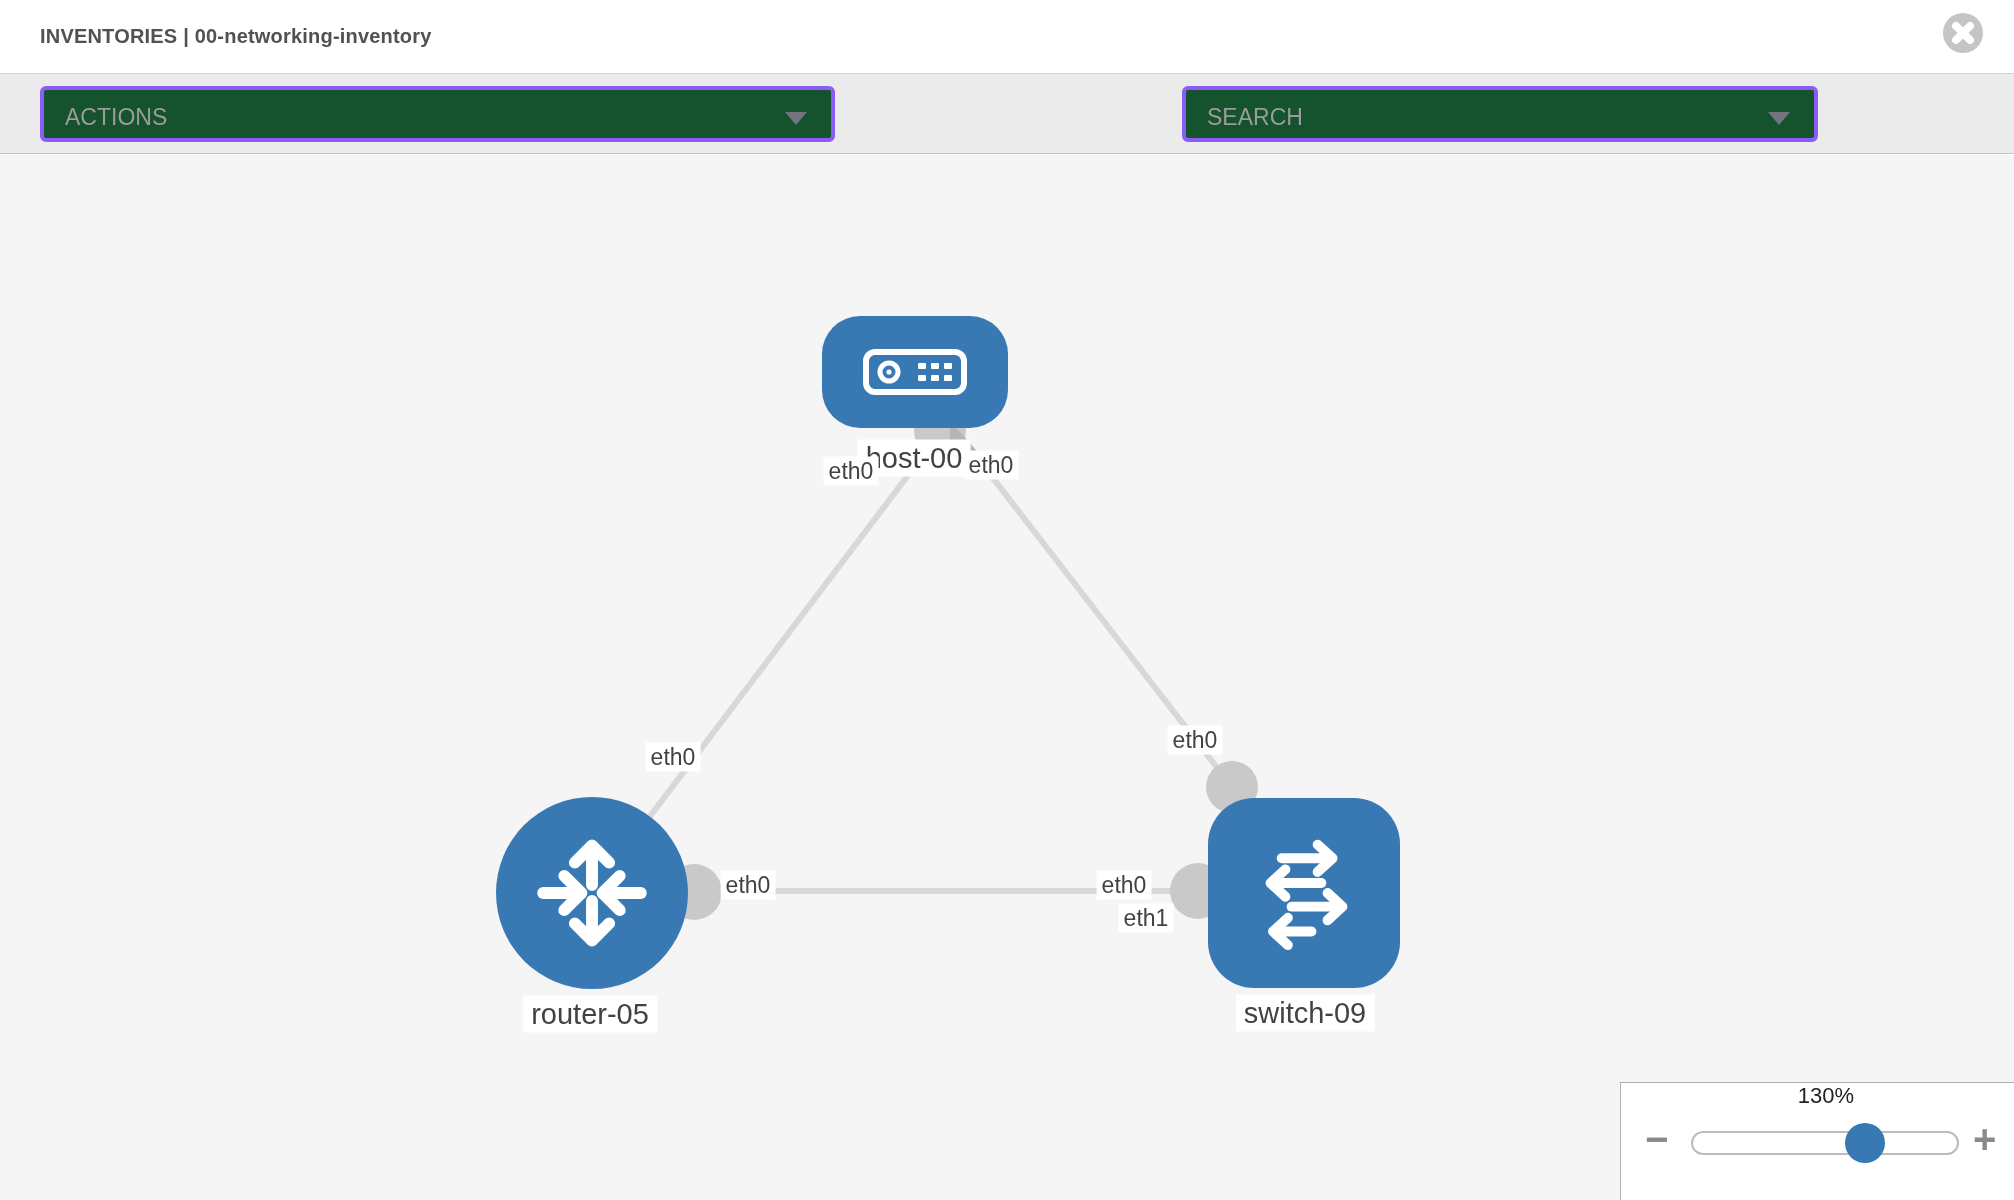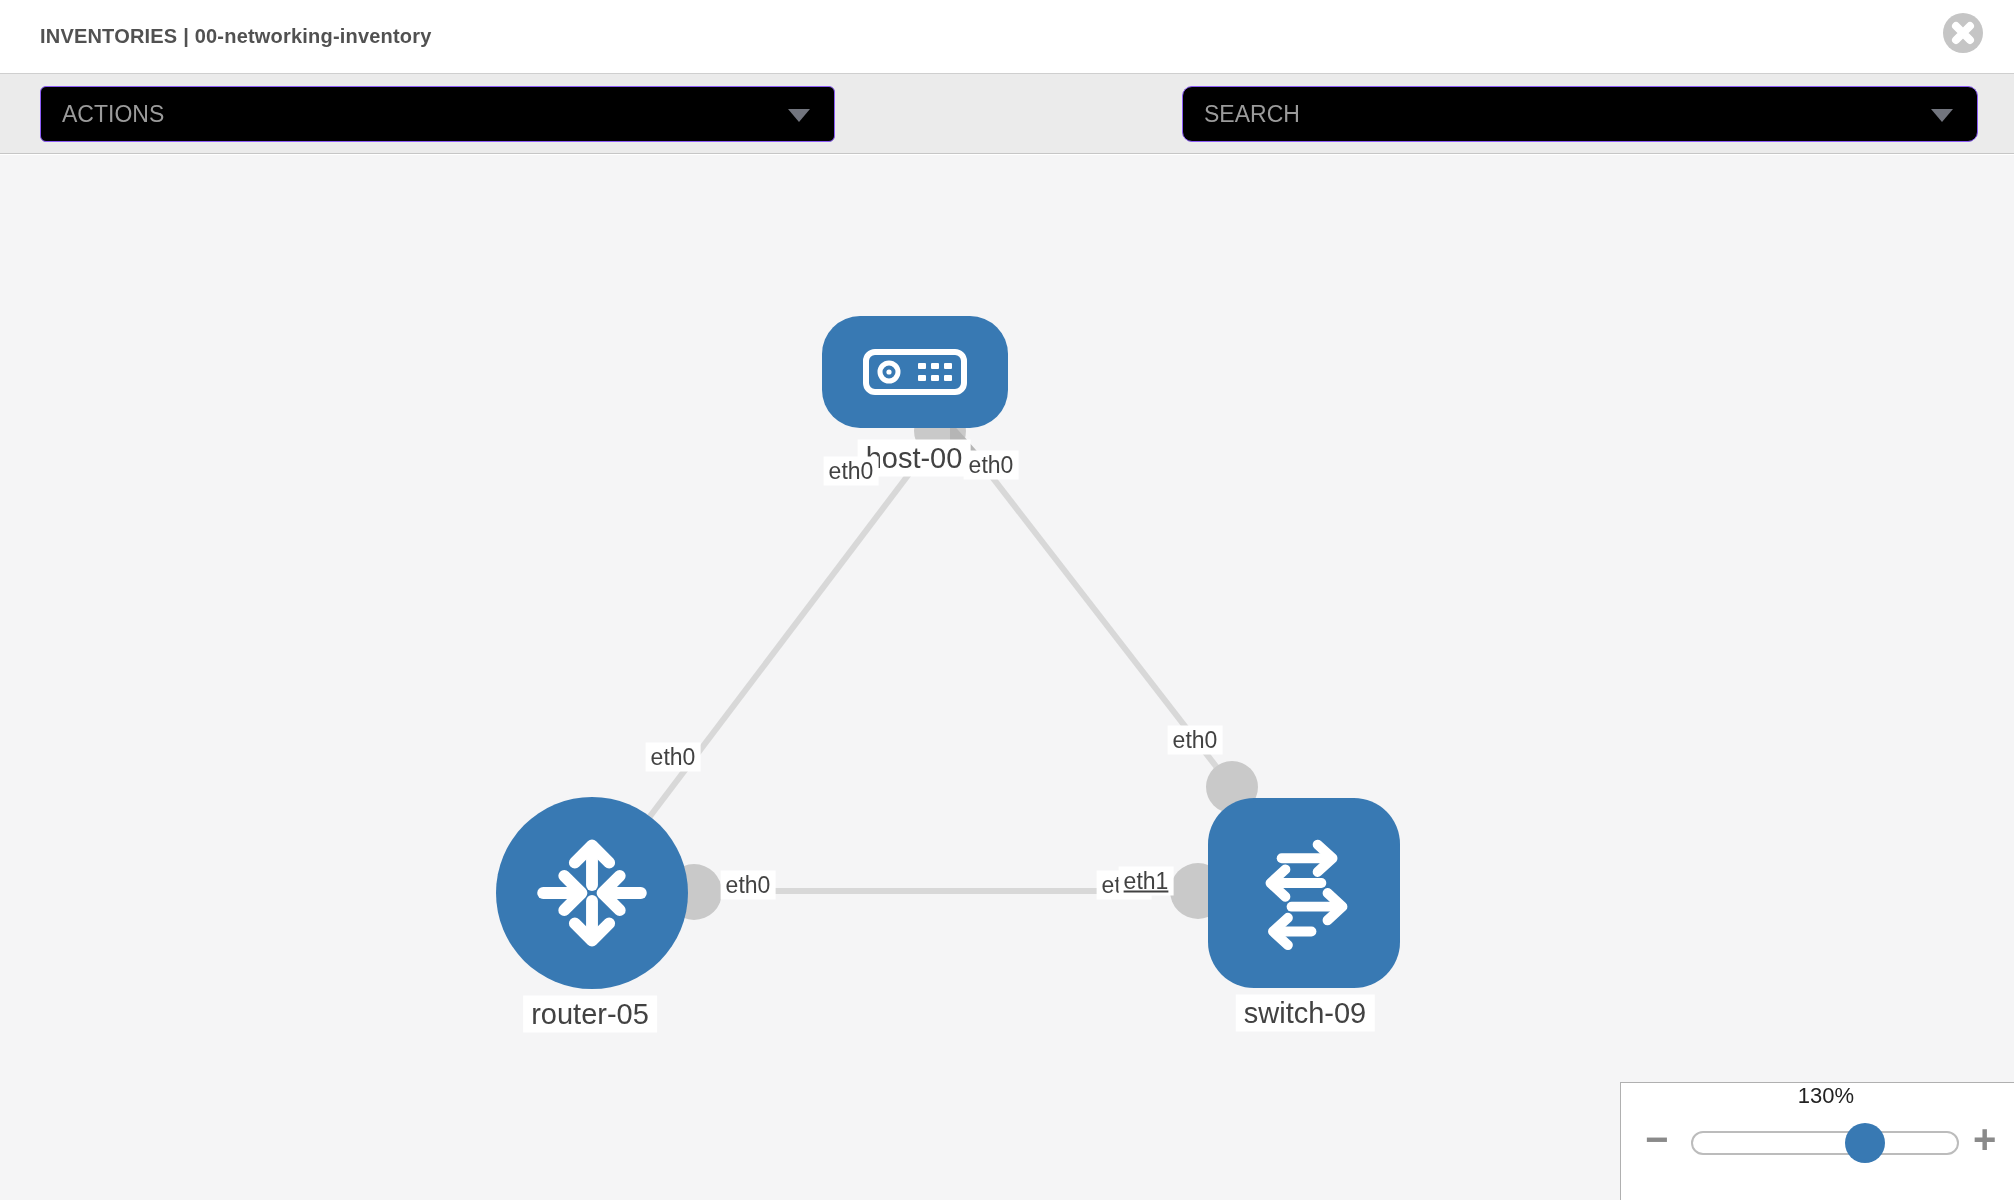--- a/index.html
+++ b/index.html
@@ -8,29 +8,29 @@
 
   
   .titlebar { position:absolute; left:0; top:0; width:2014px; height:73px; background:#ffffff; }
   .page-title { position:absolute; left:40px; top:0; height:73px; line-height:73px;
                 font-size:20px; font-weight:bold; color:#515151; letter-spacing:.2px; }
   .close-btn { position:absolute; left:1942px; top:12px; width:42px; height:42px; cursor:pointer; }
 
   
   .toolbar { position:absolute; left:0; top:73px; width:2014px; height:81px; background:#ebebeb;
              border-top:1px solid #cfcfcf; border-bottom:1px solid #c6c6c6; }
-  .select-box { position:absolute; top:12px; height:56px; background:#000000;
-                border:1px solid #8b5cf6; border-radius:6px; }
+  .select-box { position:absolute; top:12px; height:56px; background:#14532d;
+                border:4px solid #8b5cf6; border-radius:6px; }
   .select-box .value { position:absolute; left:21px; top:0; height:54px; line-height:54px;
                        font-size:23px; color:#9b9b9b; }
   .chev { position:absolute; right:24px; top:22px; width:0; height:0;
           border-left:11px solid transparent; border-right:11px solid transparent;
           border-top:13px solid #72757e; }
   .actions-box { left:40px; width:795px; }
-  .search-box  { left:1182px; width:796px;border-radius:10px; }
+  .search-box  { left:1182px; width:636px; }
   .tool-icon { position:absolute; top:95px; width:38px; height:38px; cursor:pointer; }
   .wrench { left:1047px; }
   .key    { left:1115px; }
 
   
   .canvas { position:absolute; left:0; top:155px; width:2014px; height:1045px;
             background:#f5f5f6; overflow:hidden; }
   .net-svg { position:absolute; left:0; top:0; z-index:1; }
 
   .node { position:absolute; background:#3879b3; z-index:2; cursor:pointer; }
@@ -46,21 +46,21 @@
 
   .lbl-host   { left:914px;  top:303px; }
   .lbl-router { left:590px;  top:859px; }
   .lbl-switch { left:1305px; top:858px; }
   .if-host-left  { left:851px;  top:316px; }
   .if-host-right { left:991px;  top:310px; }
   .if-router-top { left:673px;  top:602px; }
   .if-switch-top { left:1195px; top:585px; }
   .if-router-right { left:748px; top:730px; }
   .if-switch-back  { left:1124px; top:730px; z-index:3; }
-  .if-switch-front { left:1146px; top:726px; z-index:4;text-decoration:underline; }
+  .if-switch-front { left:1146px; top:763px; z-index:4; }
 
   
   .zoom-panel { position:absolute; left:1620px; top:927px; width:430px; height:160px;
                 background:#ffffff; border:1px solid #b0b0b0; z-index:5; }
   .zoom-value { position:absolute; left:140px; top:0; width:130px; text-align:center;
                 font-size:22px; color:#222222; }
   .zoom-minus, .zoom-plus { position:absolute; top:36px; font-size:40px; font-weight:bold;
                 color:#8a8a8a; line-height:40px; cursor:pointer; }
   .zoom-minus { left:24px; }
   .zoom-plus  { left:352px; }

